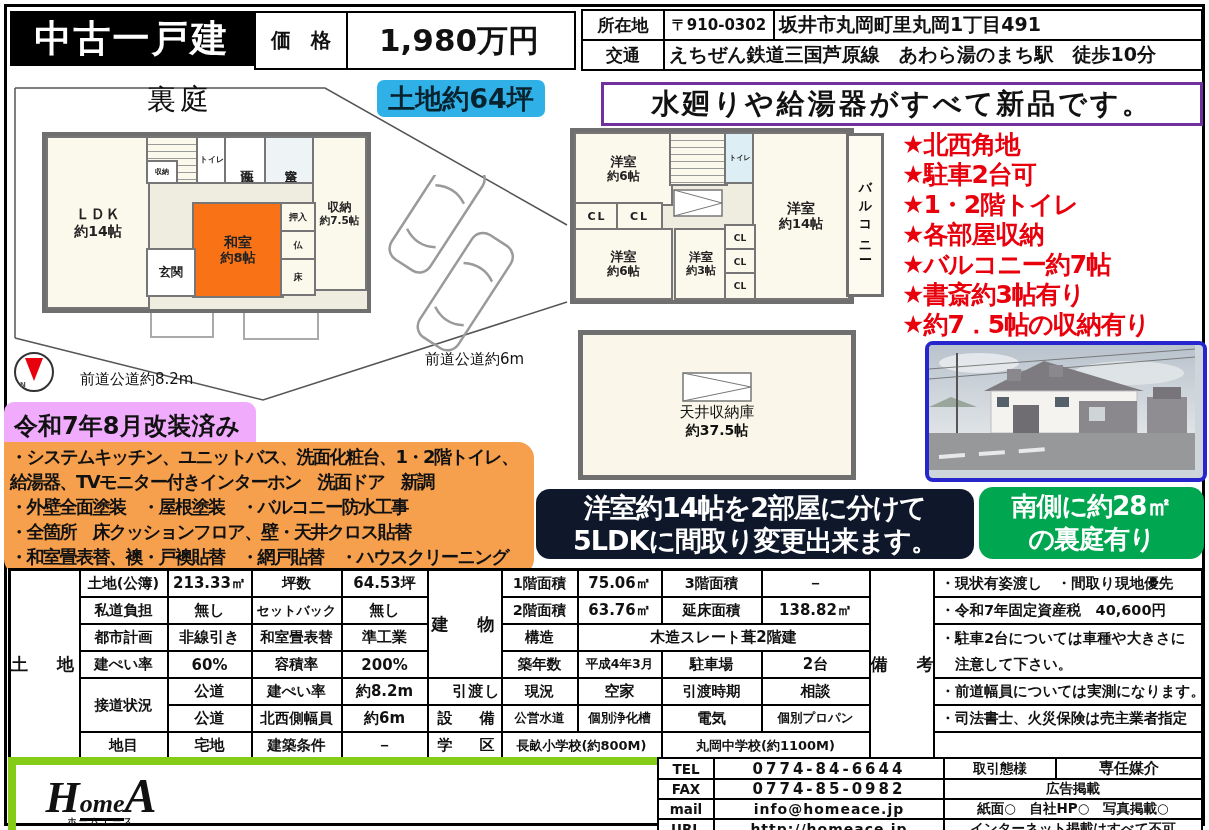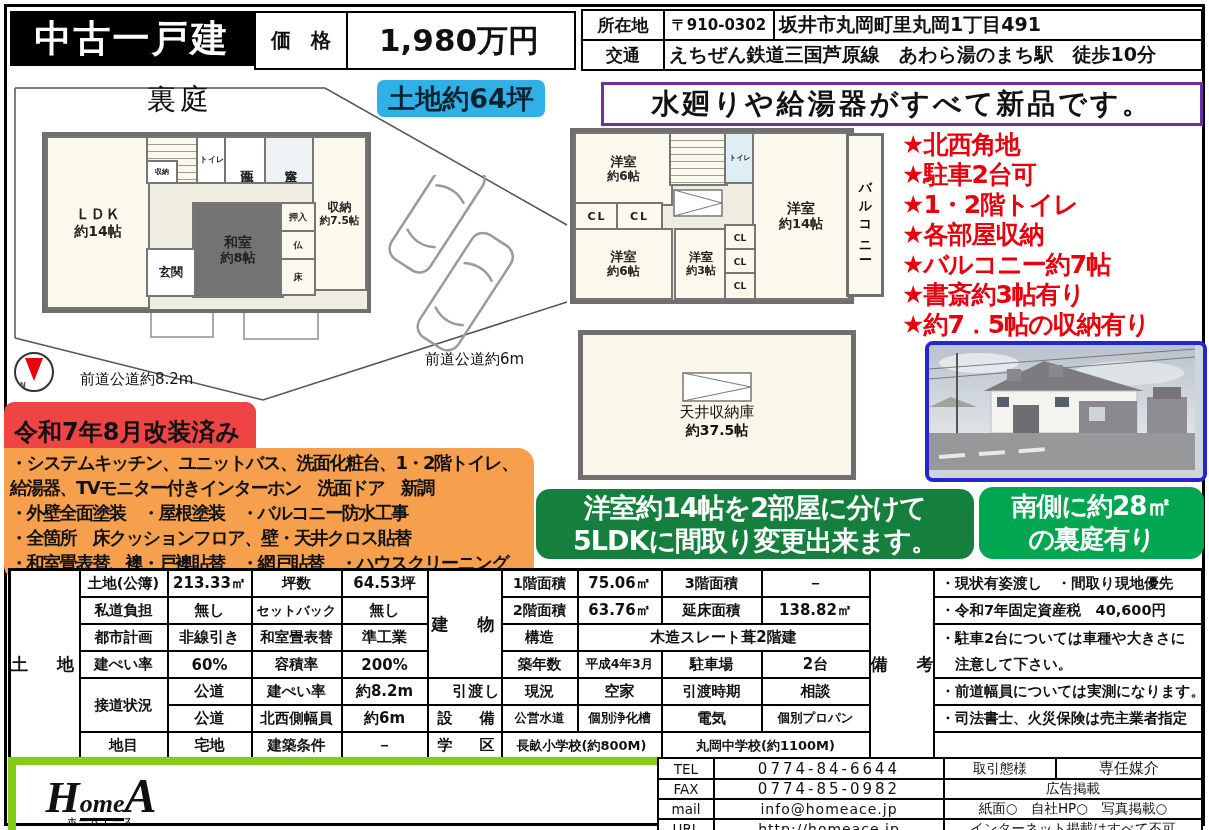--- a/index.html
+++ b/index.html
@@ -24,25 +24,25 @@
   .vert{writing-mode:vertical-rl;}
   .site-label{font-weight:normal;color:#111;}
   
   .badge-land{left:377px;top:80px;width:168px;height:37px;background:#2FB1E8;border-radius:7px;
     display:flex;align-items:center;justify-content:center;font-size:27px;font-weight:bold;color:#08222e;}
   .banner-new{left:601px;top:82px;width:596px;height:38px;background:#fff;border:3px solid #7030A0;
     display:flex;align-items:center;justify-content:center;font-size:28px;font-weight:bold;letter-spacing:3px;white-space:nowrap;}
   .stars{left:902px;top:130px;width:305px;}
   .stars div{font-size:25px;line-height:30px;font-weight:bold;color:#E8000D;letter-spacing:-1px;white-space:nowrap;}
   .reno{left:4px;top:402px;width:530px;}
-  .reno-title{display:inline-block;background:#ef4444;border-radius:10px 10px 0 0;padding:14px 16px 0 10px;
+  .reno-title{display:inline-block;background:#f0abfc;border-radius:10px 10px 0 0;padding:8px 16px 0 10px;
     font-size:24px;font-weight:bold;color:#111;}
   .reno-body{background:#F6A04E;border-radius:0 16px 16px 16px;padding:2px 6px 6px 6px;}
   .reno-body div{font-size:18px;line-height:25px;font-weight:bold;letter-spacing:-1.5px;white-space:nowrap;color:#111;}
-  .banner-pink{left:536px;top:489px;width:438px;height:70px;background:#15803d;border-radius:14px;
+  .banner-pink{left:536px;top:489px;width:438px;height:70px;background:#0f172a;border-radius:14px;
     display:flex;flex-direction:column;align-items:center;justify-content:center;color:#fff;font-weight:bold;
     font-size:27px;line-height:33px;letter-spacing:-1px;white-space:nowrap;}
   .banner-green{left:979px;top:487px;width:225px;height:72px;background:#00A650;border-radius:14px;
     display:flex;flex-direction:column;align-items:center;justify-content:center;color:#fff;font-weight:bold;
     font-size:26px;line-height:33px;letter-spacing:-1px;white-space:nowrap;}
   
   table.detail{border-collapse:collapse;table-layout:fixed;border:3px solid #000;background:#fff;}
   table.detail td{border:2px solid #000;height:25px;text-align:center;font-weight:bold;font-size:15px;
     overflow:hidden;white-space:nowrap;padding:0;}
   table.detail td.hdr{font-size:17px;letter-spacing:6px;text-align:right;}
@@ -56,21 +56,21 @@
   .logo{width:170px;text-align:center;font-family:"Liberation Serif","DejaVu Serif",serif;font-style:italic;font-weight:bold;line-height:0.9;}
   .logo .lh{font-size:44px;}
   .logo .lo{font-size:26px;border-bottom:3px solid #000;}
   .logo .la{font-size:48px;}
   .logo-sub{font-family:"DejaVu Sans",sans-serif;font-style:normal;font-size:9px;font-weight:bold;letter-spacing:2px;}
   .company{flex:1;text-align:center;}
   .company .nm{font-size:28px;font-weight:bold;letter-spacing:6px;line-height:30px;}
   .company .ad{font-size:17px;font-weight:bold;line-height:20px;letter-spacing:1px;}
   .company .lc{font-size:13px;font-weight:bold;line-height:15px;}
   table.contact{border-collapse:collapse;table-layout:fixed;background:#fff;}
-  table.contact td{border:2px solid #000;height:13.5px;text-align:center;font-weight:normal;font-size:13.5px;
+  table.contact td{border:2px solid #000;height:13.5px;text-align:center;font-weight:bold;font-size:13.5px;
     overflow:hidden;white-space:nowrap;padding:0;}
   table.contact td.num{font-size:15px;letter-spacing:3px;}
   .photo{left:925px;top:341px;width:274px;height:133px;border:4px solid #2626CC;border-radius:8px;overflow:hidden;background:#cfd6db;}
 </style>
 </head>
 <body>
 
 <div class="page">
   <div class="frame"></div>
 
@@ -129,21 +129,21 @@
     <div class="room" style="left:178px;top:0;width:40px;height:44px;background:#fff">
       <span class="vert" style="font-size:13px">洗面</span>
     </div>
     <div class="room" style="left:218px;top:0;width:48px;height:44px;background:#eef4f6">
       <span class="vert" style="font-size:12px">浴室</span>
     </div>
     <div class="room" style="left:266px;top:0;width:51px;height:151px;font-size:12px">
       <span>収納</span>
       <span style="font-size:10.5px">約7.5帖</span>
     </div>
-    <div class="room" style="left:146px;top:66px;width:88px;height:92px;background:#737373;font-size:14px">
+    <div class="room" style="left:146px;top:66px;width:88px;height:92px;background:#f97316;font-size:14px">
       <span>和室</span>
       <span style="font-size:13px">約8帖</span>
     </div>
     <div class="room" style="left:234px;top:66px;width:32px;height:26px;font-size:9px">押入</div>
     <div class="room" style="left:234px;top:94px;width:32px;height:26px;font-size:9px">仏</div>
     <div class="room" style="left:234px;top:122px;width:32px;height:34px;font-size:9px">床</div>
     <div class="room" style="left:100px;top:112px;width:46px;height:45px;font-size:12px;background:#fff">玄関</div>
   </div>
 
   <div class="abs" style="left:14px;top:352px;width:36px;height:36px;border:2px solid #333;border-radius:50%;background:#fff;display:flex;align-items:flex-start;justify-content:center">

